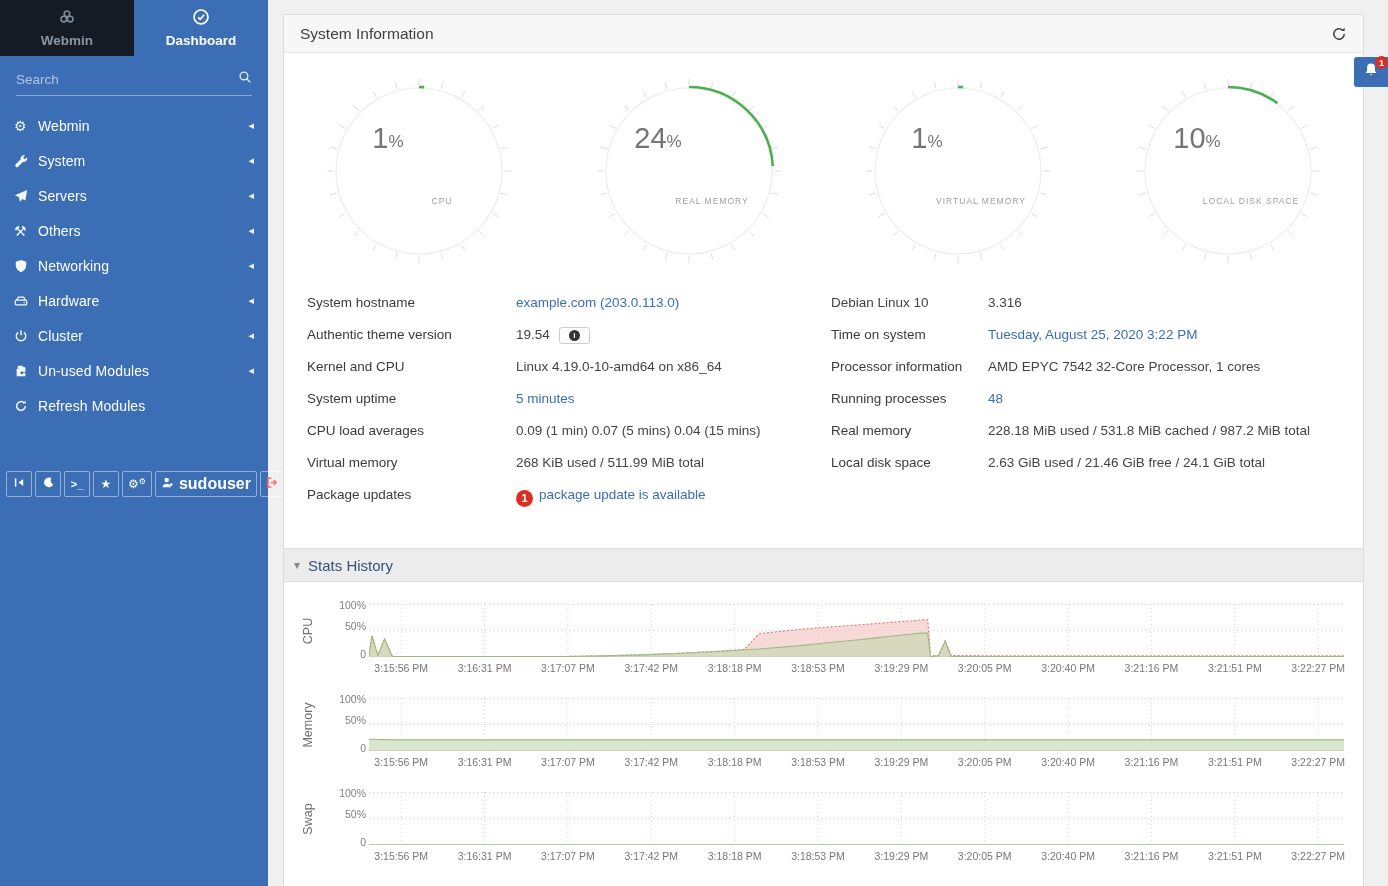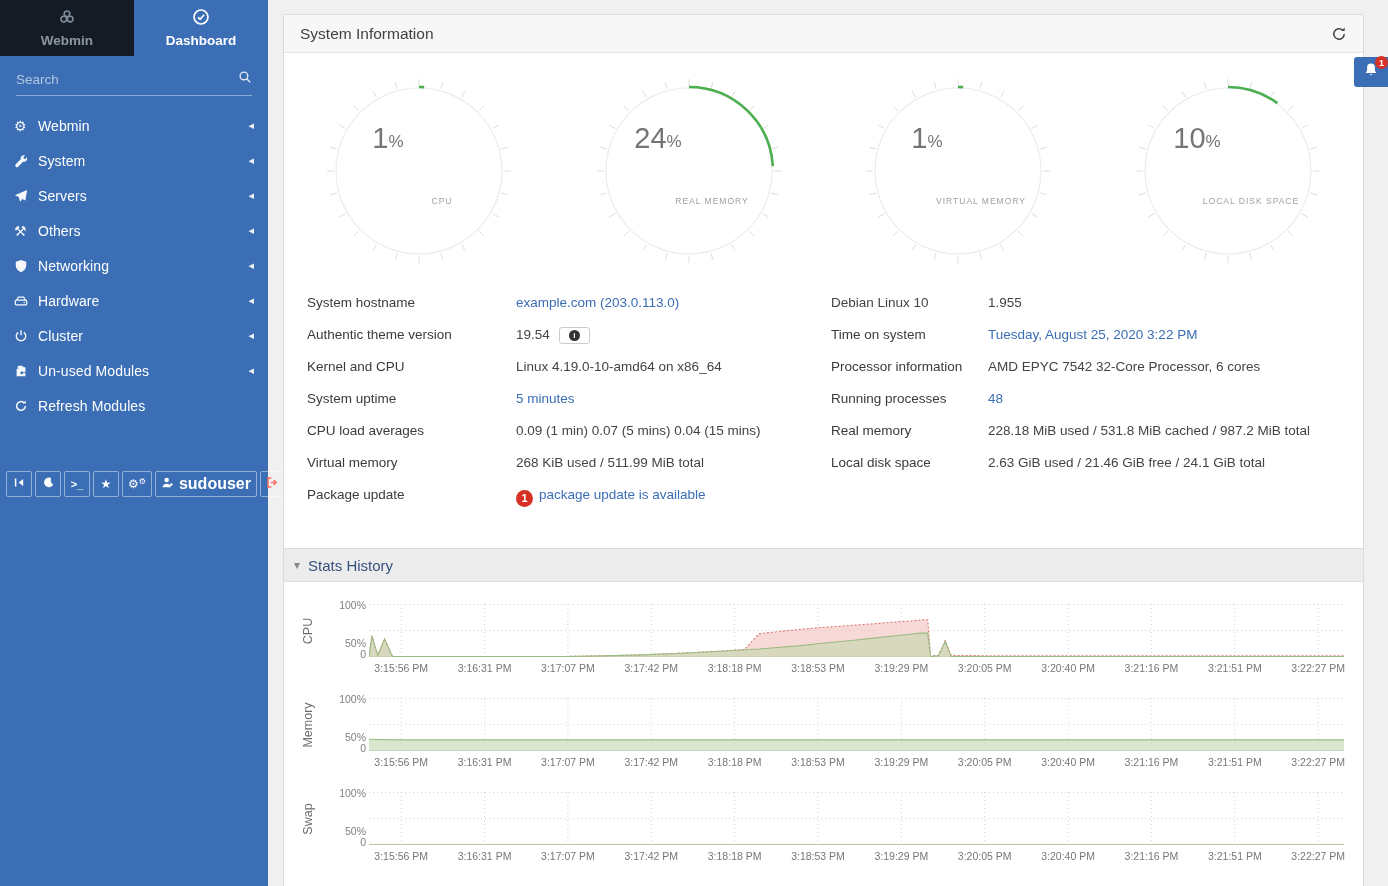--- a/index.html
+++ b/index.html
@@ -78,21 +78,21 @@
   .stats-title { color:#36517e; font-size:15px; font-weight:500; }
 
   .chart-row { position:relative; height:94px; }
   .chart-ylab { position:absolute; left:14px; top:22px; height:53px; width:20px;
     display:flex; align-items:center; justify-content:center; }
   .chart-ylab span { transform:rotate(-90deg); white-space:nowrap;
     font-size:12.5px; color:#6e6e6e; }
   .yticks { position:absolute; left:30px; top:22px; width:52px; height:53px;
     font-size:10.5px; color:#808080; text-align:right; }
   .yticks span { position:absolute; right:0; }
-  .yticks .t0 { top:-5px; } .yticks .t1 { top:33px; } .yticks .t2 { top:44px; }
+  .yticks .t0 { top:-5px; } .yticks .t1 { top:16px; } .yticks .t2 { top:44px; }
   .plotwrap { position:absolute; left:85px; top:22px; width:975px; height:53px; }
   .plotwrap svg { position:absolute; left:0; top:0; width:100%; height:100%; display:block; }
   .xlabels { position:absolute; left:85px; top:80px; width:975px; height:14px; }
   .xlabels span { position:absolute; transform:translateX(-50%);
     font-size:10.5px; color:#777; white-space:nowrap; }
 
   
   .notify-tab { position:absolute; right:0; top:57px; width:34px; height:30px;
     background:#3b6eb5; border-radius:3px 0 0 3px; cursor:pointer;
     display:flex; align-items:center; justify-content:center; }
@@ -404,44 +404,44 @@
             <text x="64" y="72" text-anchor="middle" font-size="29" fill="#757575">10<tspan font-size="17" dy="-1">%</tspan></text>
             <text x="118" y="128" text-anchor="middle" font-size="8.5" letter-spacing="1" fill="#9e9e9e">LOCAL DISK SPACE</text>
           </svg>
         </div>
       </div>
 
     <div class="info-grid" id="info-grid">
         <div class="ilabel">System hostname</div>
         <div class="ival"><a class="blue">example.com (203.0.113.0)</a></div>
         <div class="ival"><span>Debian Linux 10</span></div>
-        <div class="ival"><span>1.955</span></div>
+        <div class="ival"><span>3.316</span></div>
         <div class="ilabel">Authentic theme version</div>
         <div class="ival"><span>19.54</span><span class="info-btn">
             <span class="ii">i</span>
           </span></div>
         <div class="ilabel">Time on system</div>
         <div class="ival"><a class="blue">Tuesday, August 25, 2020 3:22 PM</a></div>
         <div class="ilabel">Kernel and CPU</div>
         <div class="ival"><span>Linux 4.19.0-10-amd64 on x86_64</span></div>
         <div class="ilabel">Processor information</div>
-        <div class="ival"><span>AMD EPYC 7542 32-Core Processor, 6 cores</span></div>
+        <div class="ival"><span>AMD EPYC 7542 32-Core Processor, 1 cores</span></div>
         <div class="ilabel">System uptime</div>
         <div class="ival"><a class="blue">5 minutes</a></div>
         <div class="ilabel">Running processes</div>
         <div class="ival"><a class="blue">48</a></div>
         <div class="ilabel">CPU load averages</div>
         <div class="ival"><span>0.09 (1 min) 0.07 (5 mins) 0.04 (15 mins)</span></div>
         <div class="ilabel">Real memory</div>
         <div class="ival"><span>228.18 MiB used / 531.8 MiB cached / 987.2 MiB total</span></div>
         <div class="ilabel">Virtual memory</div>
         <div class="ival"><span>268 KiB used / 511.99 MiB total</span></div>
         <div class="ilabel">Local disk space</div>
         <div class="ival"><span>2.63 GiB used / 21.46 GiB free / 24.1 GiB total</span></div>
-        <div class="ilabel">Package update</div>
+        <div class="ilabel">Package updates</div>
         <div class="ival"><span class="badge-red">1</span><a class="blue">package update is available</a></div>
       </div>
   </section>
 
   <section class="card card-stats">
     <div class="stats-header">
       <span class="stats-caret">▾</span>
       <span class="stats-title">Stats History</span>
     </div>
     <div id="charts">

